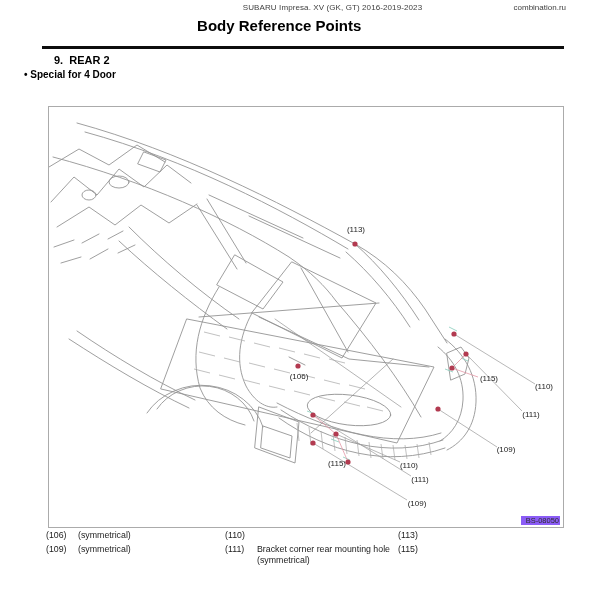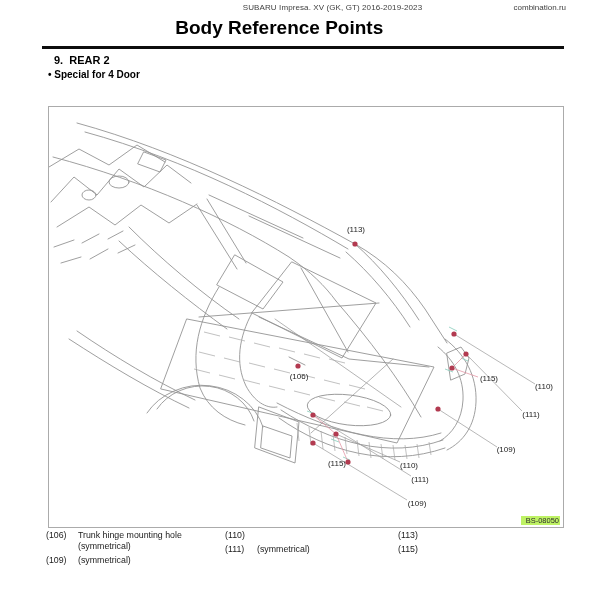--- a/index.html
+++ b/index.html
@@ -10,39 +10,39 @@
   }
   .doc-ref{
     position:absolute;top:3px;left:0;width:100%;text-align:center;
     font-size:8px;color:#404040;letter-spacing:.1px;padding-left:29px;
   }
   .site-mark{
     position:absolute;top:3px;right:41px;font-size:8px;color:#404040;
   }
   .page-title{
     position:absolute;top:17px;left:0;width:92%;text-align:center;
-    font-size:19px;font-weight:bold;color:#000;
+    font-size:15px;font-weight:bold;color:#000;
   }
   .title-rule{
     position:absolute;left:42px;top:46px;width:522px;height:2.6px;background:#0d0d0d;
   }
   .section-heading{
     position:absolute;left:54px;top:54px;font-size:11px;font-weight:bold;white-space:pre;color:#000;
   }
   .section-bullet{
-    position:absolute;left:48px;top:69px;font-size:10px;font-weight:bold;color:#000;
+    position:absolute;left:24px;top:69px;font-size:10px;font-weight:bold;color:#000;
   }
   .figure{
     position:absolute;left:48px;top:106px;width:514px;height:420px;
     border:1px solid #ababab;background:#fff;box-sizing:content-box;
   }
   .figure svg{position:absolute;left:0;top:0;}
   .fig-code{
     position:absolute;right:3px;bottom:2px;font-size:7.5px;color:#2e2e2e;
-    background:#bef264;padding:0 1px 0 5px;
+    background:#8b5cf6;padding:0 1px 0 5px;
   }
   .ptlabel{font:8px "Liberation Sans",sans-serif;fill:#1c1c1c;}
   .legend-col{position:absolute;top:530px;}
   .legend-col1{left:46px;width:172px;}
   .legend-col2{left:225px;width:170px;}
   .legend-col3{left:398px;width:168px;}
   .legend-item{display:flex;font-size:8.8px;line-height:11px;color:#1b1b1b;margin-bottom:3px;}
   .legend-num{width:26px;flex:none;margin-right:6px;}
   .legend-text{flex:1;}
 </style>
@@ -147,39 +147,39 @@
         <text x="288" y="359" text-anchor="middle" class="ptlabel">(115)</text>
       </g>
   </svg>
   <div class="fig-code">BS-08050</div>
 </div>
 
 <div class="legend-col legend-col1">
   <div class="legend-item">
     <div class="legend-num">(106)</div>
     <div class="legend-text">
-      <div>Trunk hinge mounting hole</div>
       <div>(symmetrical)</div>
     </div>
   </div>
   <div class="legend-item">
     <div class="legend-num">(109)</div>
     <div class="legend-text">
       <div>(symmetrical)</div>
     </div>
   </div>
 </div>
 
 <div class="legend-col legend-col2">
   <div class="legend-item">
     <div class="legend-num">(110)</div>
   </div>
   <div class="legend-item">
     <div class="legend-num">(111)</div>
     <div class="legend-text">
+      <div>Bracket corner rear mounting hole</div>
       <div>(symmetrical)</div>
     </div>
   </div>
 </div>
 
 <div class="legend-col legend-col3">
   <div class="legend-item">
     <div class="legend-num">(113)</div>
     <div class="legend-text">
     </div>

